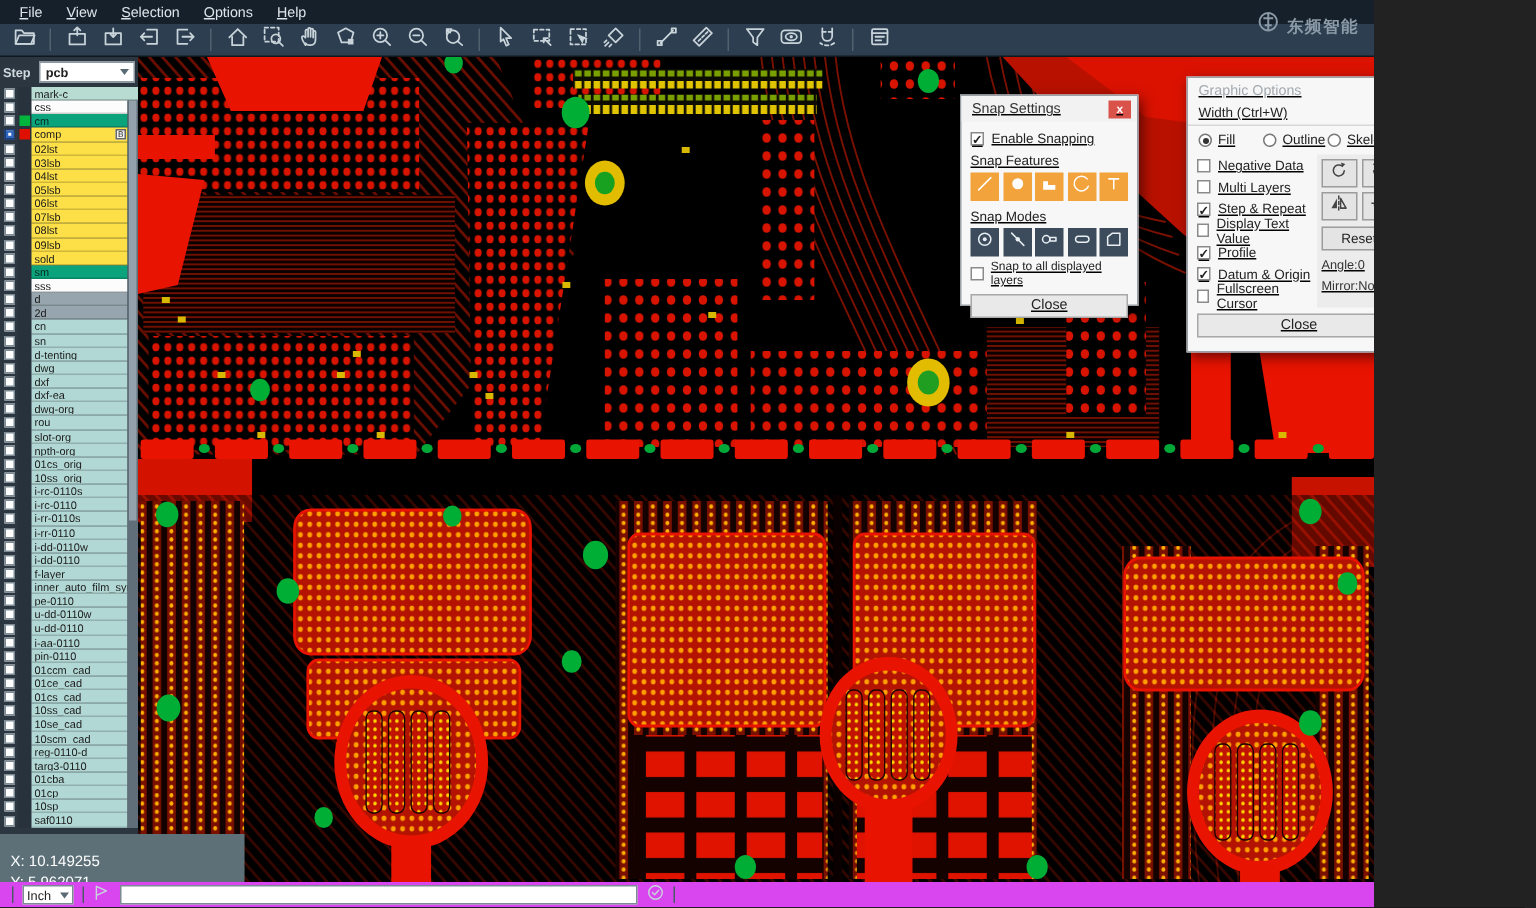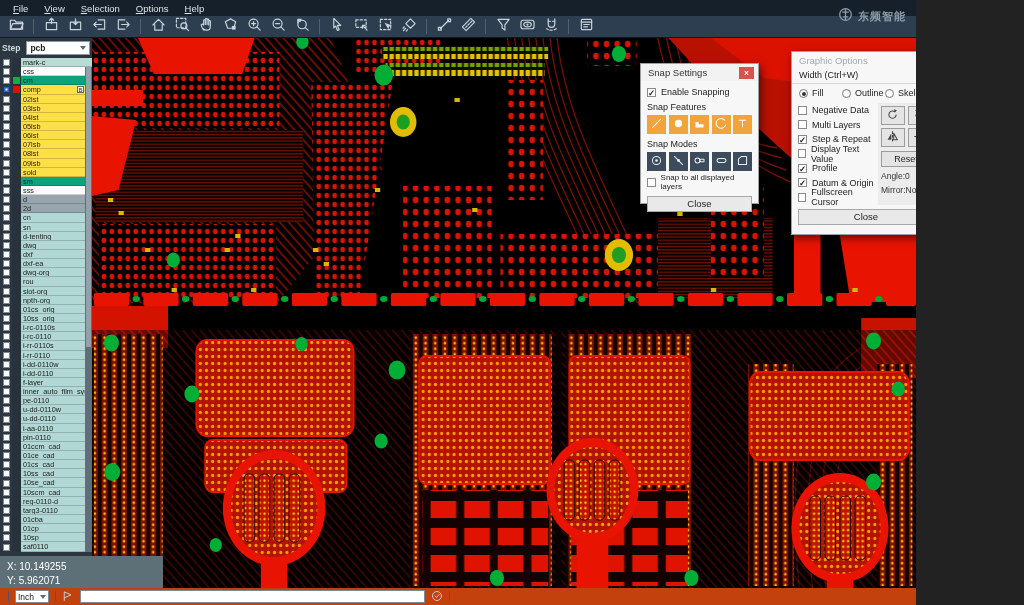--- a/index.html
+++ b/index.html
@@ -42,37 +42,37 @@
   .t-teal .txt { background:#b9dcd2; } .t-white .txt { background:#fcfcfc; }
   .t-green .txt { background:#0aa37c; color:#06261d; } .t-orange .txt { background:#fde047; }
   .t-gray .txt { background:#97a6ae; } .t-cyan .txt { background:#b2d8d5; }
   .badge { position:absolute; right:1px; top:1px; width:7px; height:7px; background:#f5f5f5; border:1px solid #666;
            font-size:5.5px; line-height:6px; text-align:center; color:#222; }
   #sscroll { position:absolute; right:0; top:9.15px; bottom:0; width:7px; background:#5f6e78; }
   #sscroll .thumb { position:absolute; top:0; left:1px; width:5px; height:280px; background:#93a2aa; }
 
   
   #statusbox { position:absolute; left:0; top:556px; width:163px; height:32px; background:#5d7078; color:#fff;
-               font-size:10px; padding:4px 7px; z-index:25; line-height:14px; }
-  #bottombar { position:absolute; left:0; bottom:0; width:100%; height:17px; background:#c2410c;
+               font-size:10px; padding:12px 7px; z-index:25; line-height:14px; }
+  #bottombar { position:absolute; left:0; bottom:0; width:100%; height:17px; background:#d946ef;
                display:flex; align-items:center; gap:6px; padding-left:8px; z-index:30; }
   .bsep { width:1px; height:11px; background:#4a5a66; }
   #unitsel { width:34px; height:13px; background:#fff; border:1px solid #7c8a94; display:flex; align-items:center;
              justify-content:space-between; padding:0 2px; font-size:8.5px; color:#222; }
   #bottombar .icon { color:#c9d4da; }
   #bottombar .icon svg { width:12px; height:12px; }
   #searchbox { width:345px; height:13px; background:#fff; border:1px solid #7c8a94; font-size:9px; padding:0 3px;
                font-family:"Liberation Sans",sans-serif; }
 
   
   #canvas { position:absolute; left:92px; top:38px; right:0; bottom:17px; z-index:5; }
   #canvas svg.board { width:100%; height:100%; display:block; }
 
   
-  .dlg { position:absolute; background:#f7f7f7; border:1px solid #9aa0a6; box-shadow:2px 3px 8px rgba(0,0,0,.55); z-index:40; }
+  .dlg { position:absolute; background:#f7f7f7; border:1px solid #9aa0a6; box-shadow:2px 3px 8px rgba(0,0,0,.55); z-index:40;text-decoration:underline; }
   .dlg-title { height:17px; display:flex; align-items:center; justify-content:space-between; padding:0 4px 0 7px; }
   .dlg-title .t { font-size:9.5px; color:#333; }
   .dlg-body { padding:4px 6px 5px; }
   .chk { display:flex; align-items:center; gap:5px; }
   .chk .box { width:9px; height:9px; background:#fff; border:1px solid #8a8a8a; font-size:8.5px; line-height:8px;
               text-align:center; color:#222; font-weight:bold; }
   .chk .lab { font-size:9px; color:#222; }
   .closebtn { display:block; width:100%; height:16px; background:#e9e9e9; border:1px solid #a8a8a8; font-size:9.5px;
               color:#222; text-align:center; line-height:14px; }
   

